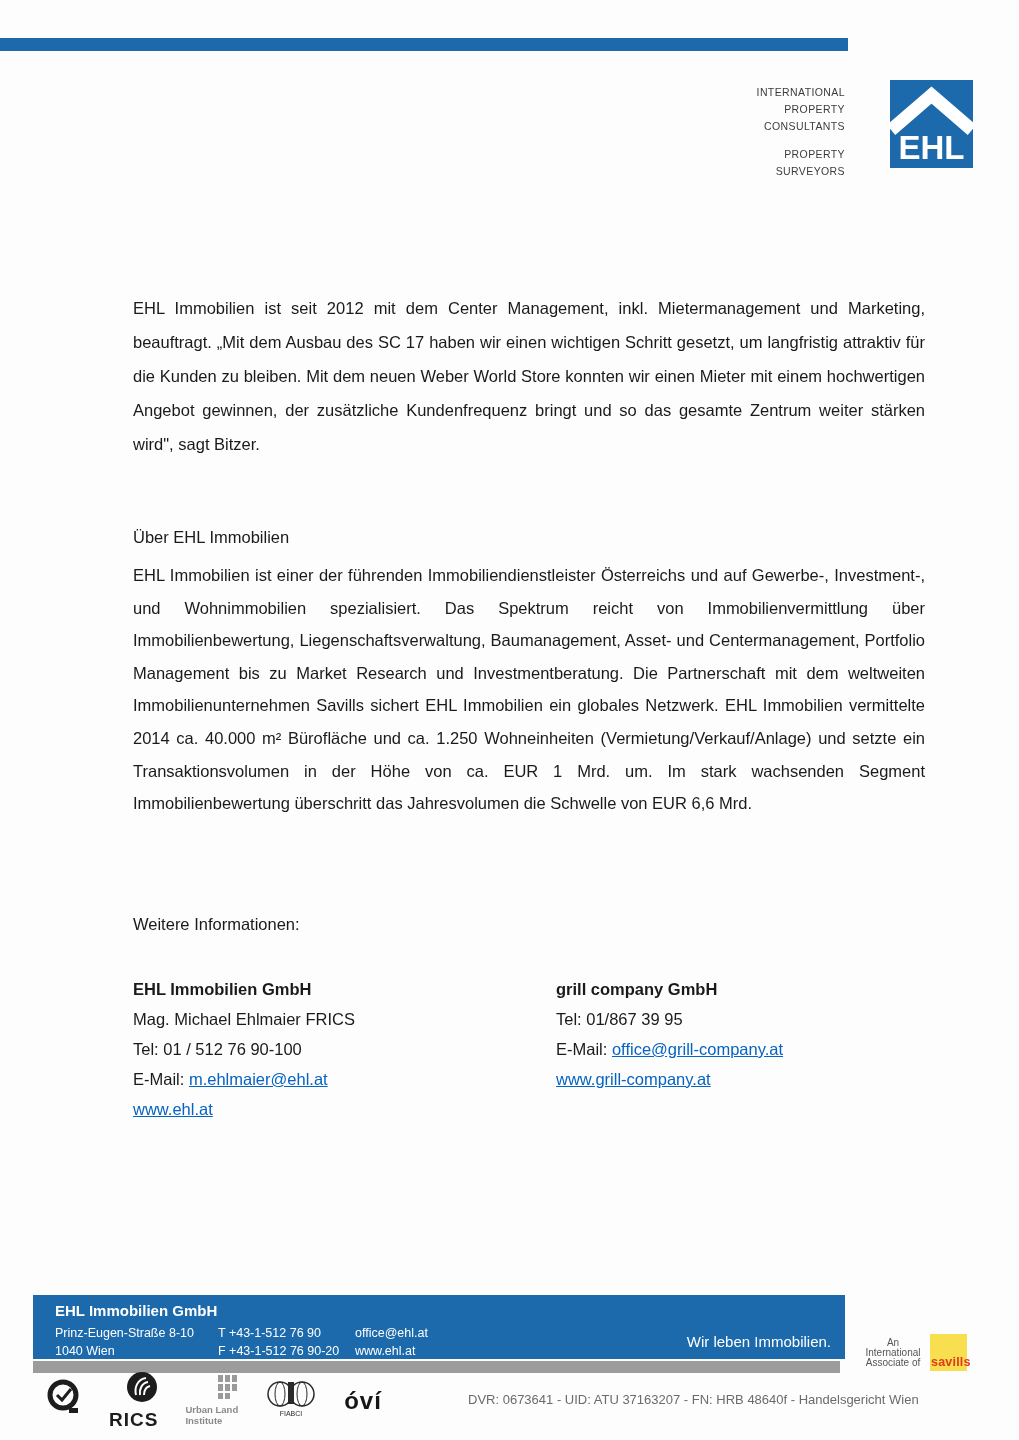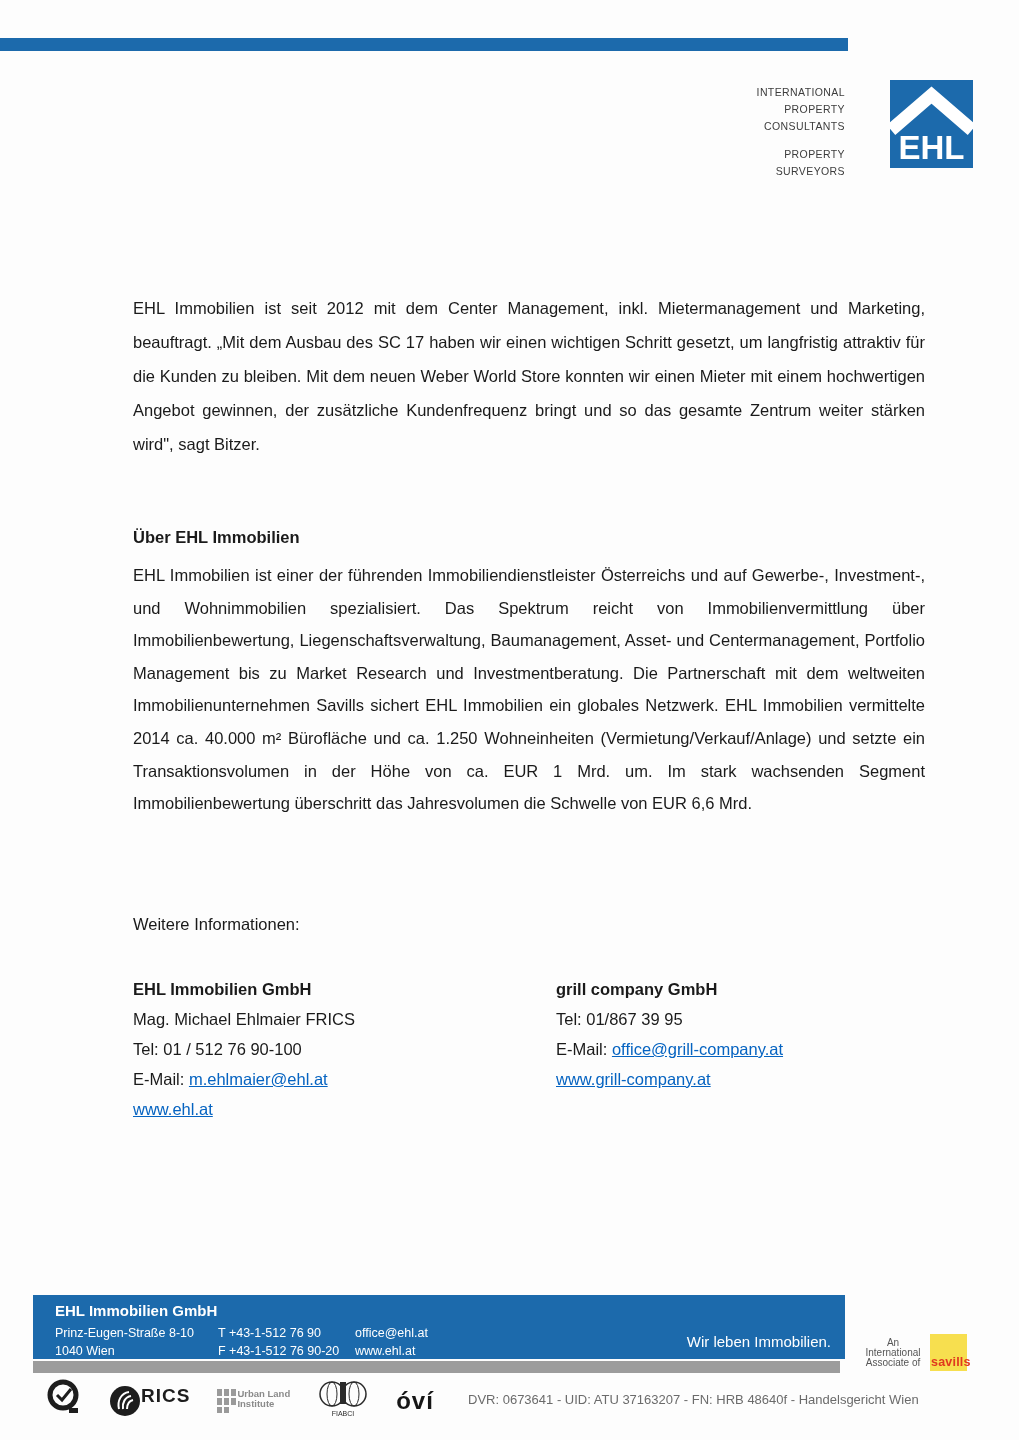--- a/index.html
+++ b/index.html
@@ -10,21 +10,21 @@
   .abs{position:absolute;}
   
   .top-bar{left:0;top:38px;width:848px;height:13px;background:#1c6aac;}
   .tagline{top:84px;right:174px;text-align:right;font-size:10.5px;line-height:17px;
     color:#3c3c3c;letter-spacing:.4px;}
   .tagline .grp2{margin-top:11px;}
   .ehl-logo{left:890px;top:80px;width:83px;height:88px;}
   
   .para{left:133px;width:792px;font-size:16.5px;text-align:justify;}
   .para1{top:291px;line-height:34px;}
-  .about-h{left:133px;top:528px;font-size:16.5px;font-weight:bold;}
+  .about-h{left:133px;top:528px;font-size:16.5px;font-weight:normal;}
   .para2{top:559px;line-height:32.6px;}
   .more-h{left:133px;top:915px;font-size:16.5px;font-weight:normal;}
   .contact{top:974px;font-size:16.5px;line-height:30px;}
   .contact.left{left:133px;}
   .contact.right{left:556px;}
   .contact .co{font-weight:bold;}
   a.lnk{color:#0563C1;text-decoration:underline;cursor:pointer;}
   
   .footer-bar{left:33px;top:1295px;width:812px;height:64px;background:#1c6aac;color:#fff;}
   .f-co{position:absolute;left:22px;top:7px;font-size:15px;font-weight:bold;}
@@ -34,21 +34,21 @@
   .footer-gray{left:33px;top:1361px;width:807px;height:12px;background:#9c9c9c;}
   
   .savills{left:858px;top:1334px;display:flex;align-items:flex-end;}
   .sv-prefix{font-size:10px;line-height:10px;color:#555;text-align:center;width:70px;
     margin:0 2px 3px 0;}
   .sv-box{width:37px;height:37px;background:#f7df4f;position:relative;}
   .sv-name{position:absolute;left:1px;bottom:2px;color:#e0391f;font-weight:bold;
     font-size:12.5px;letter-spacing:.2px;}
   
   .partners{left:45px;top:1378px;height:45px;display:flex;align-items:center;gap:27px;}
-  .p-item{display:flex;align-items:flex-start;}
+  .p-item{display:flex;align-items:flex-end;gap:6px;flex-direction:column;}
   .rics-t{font-weight:bold;font-size:19px;letter-spacing:1px;color:#1d1d1d;}
   .uli-t{font-size:9.5px;line-height:10.5px;font-weight:bold;color:#8a8a8a;}
   .ovi-t{font-weight:bold;font-size:24px;color:#161616;letter-spacing:1px;}
   .registry{left:468px;top:1392px;font-size:13px;color:#6b6b6b;}
 </style>
 </head>
 <body>
 
 <div class="abs top-bar"></div>
 

